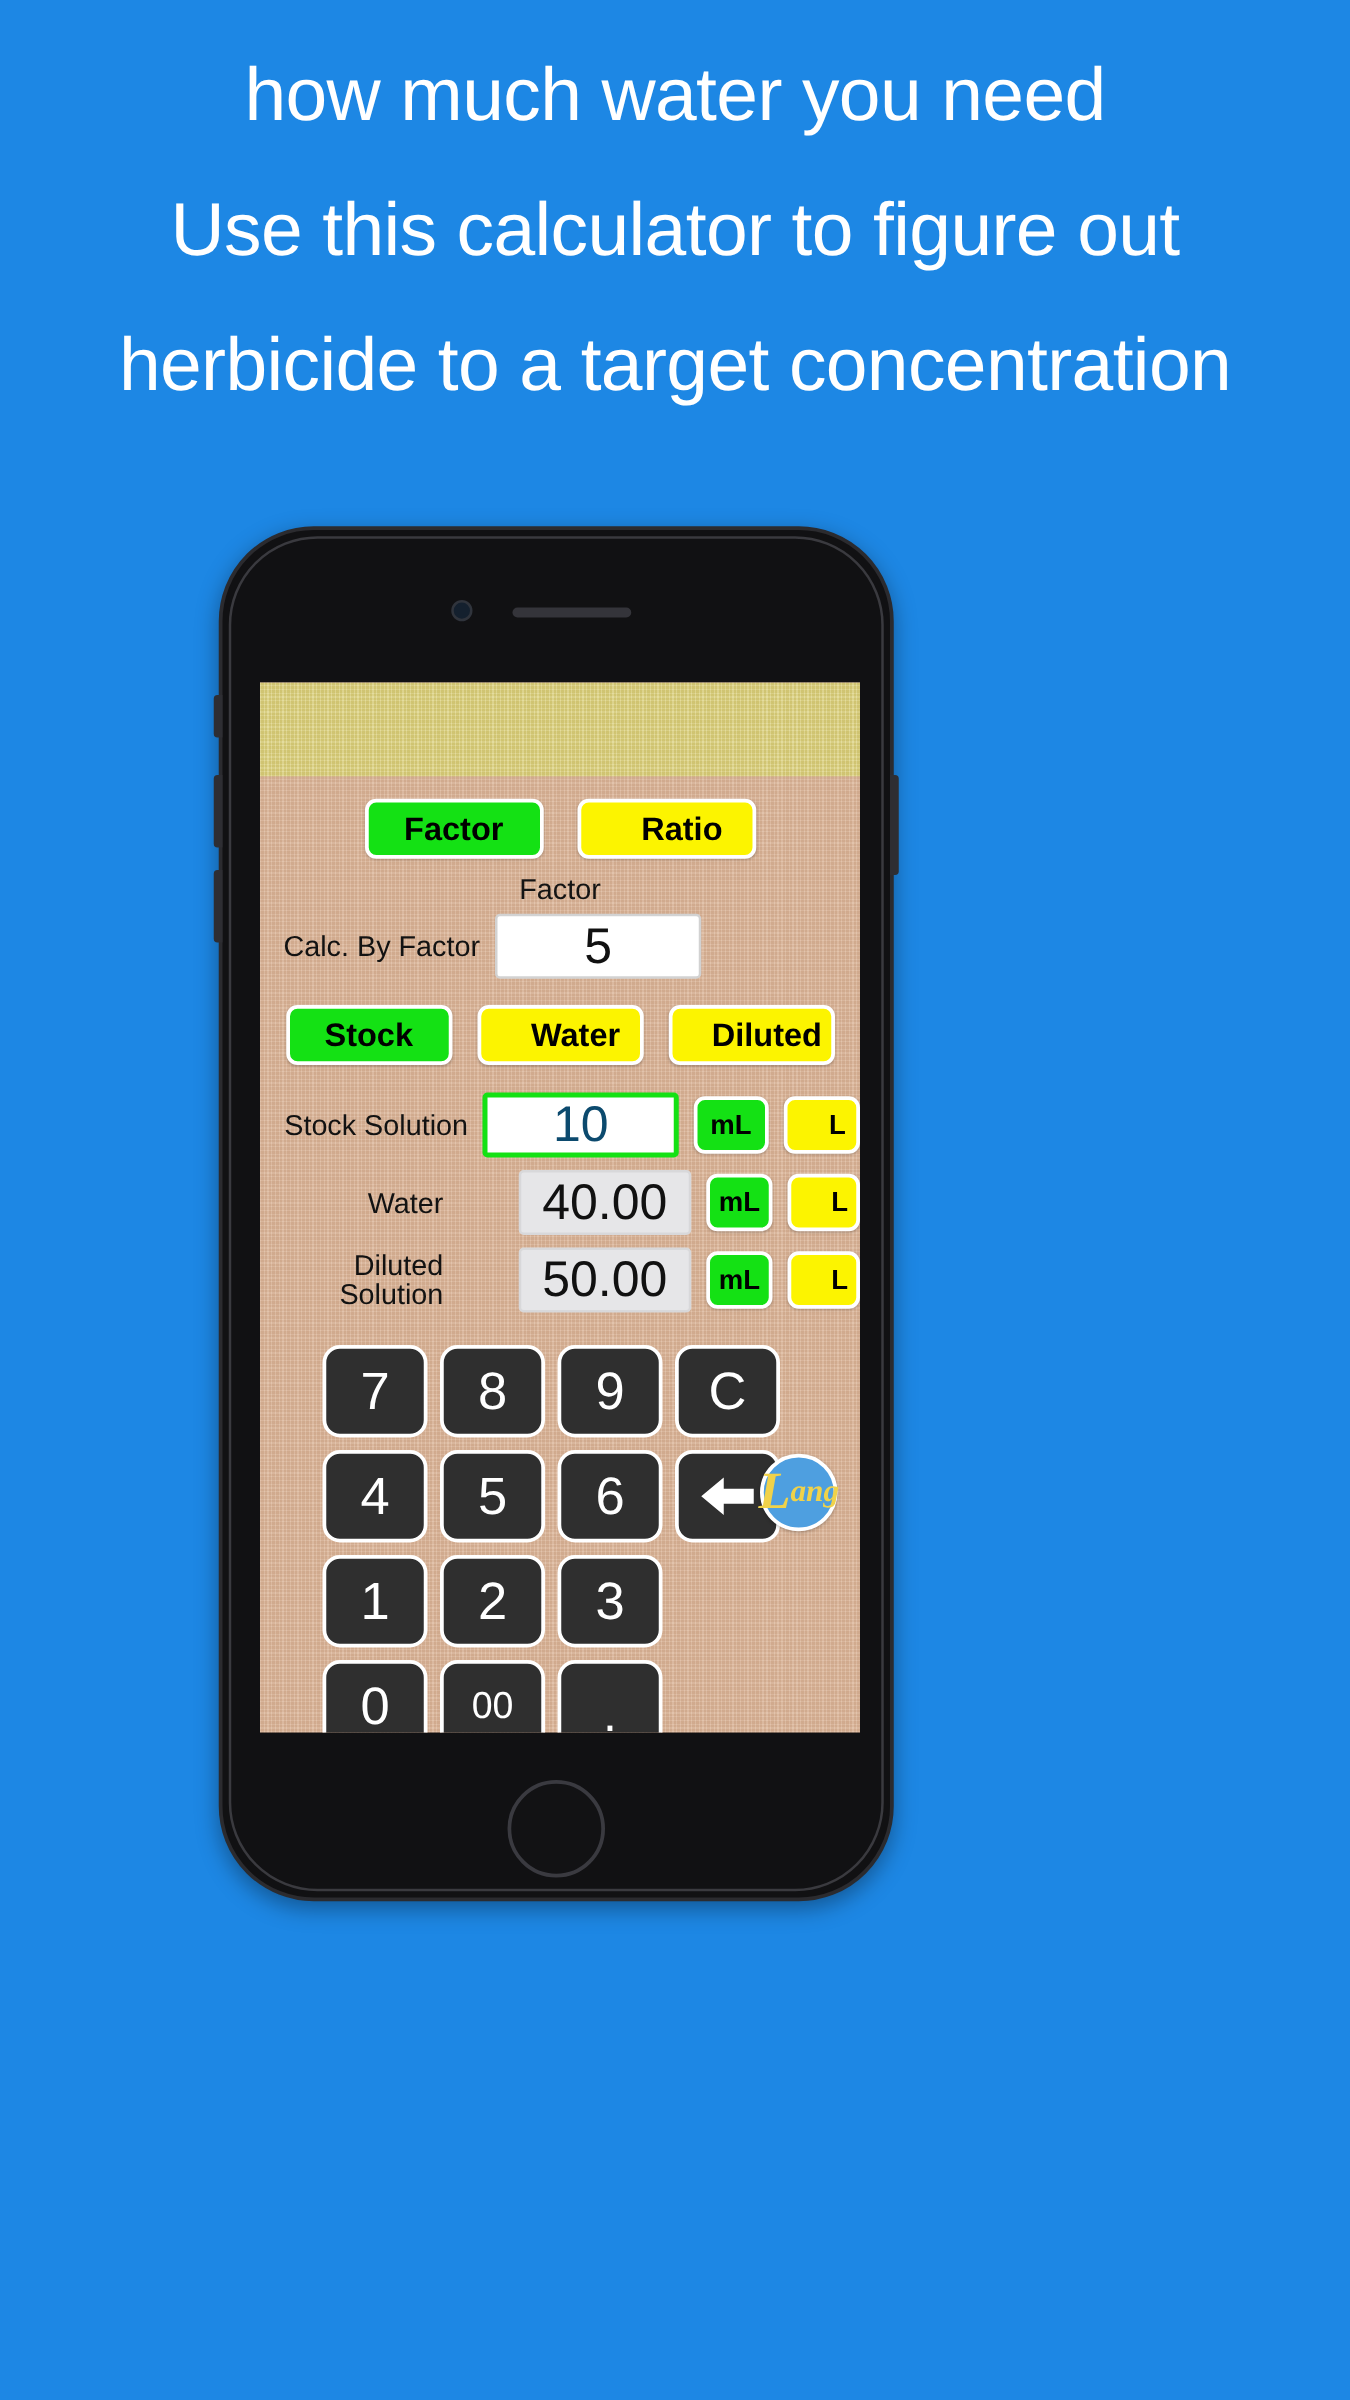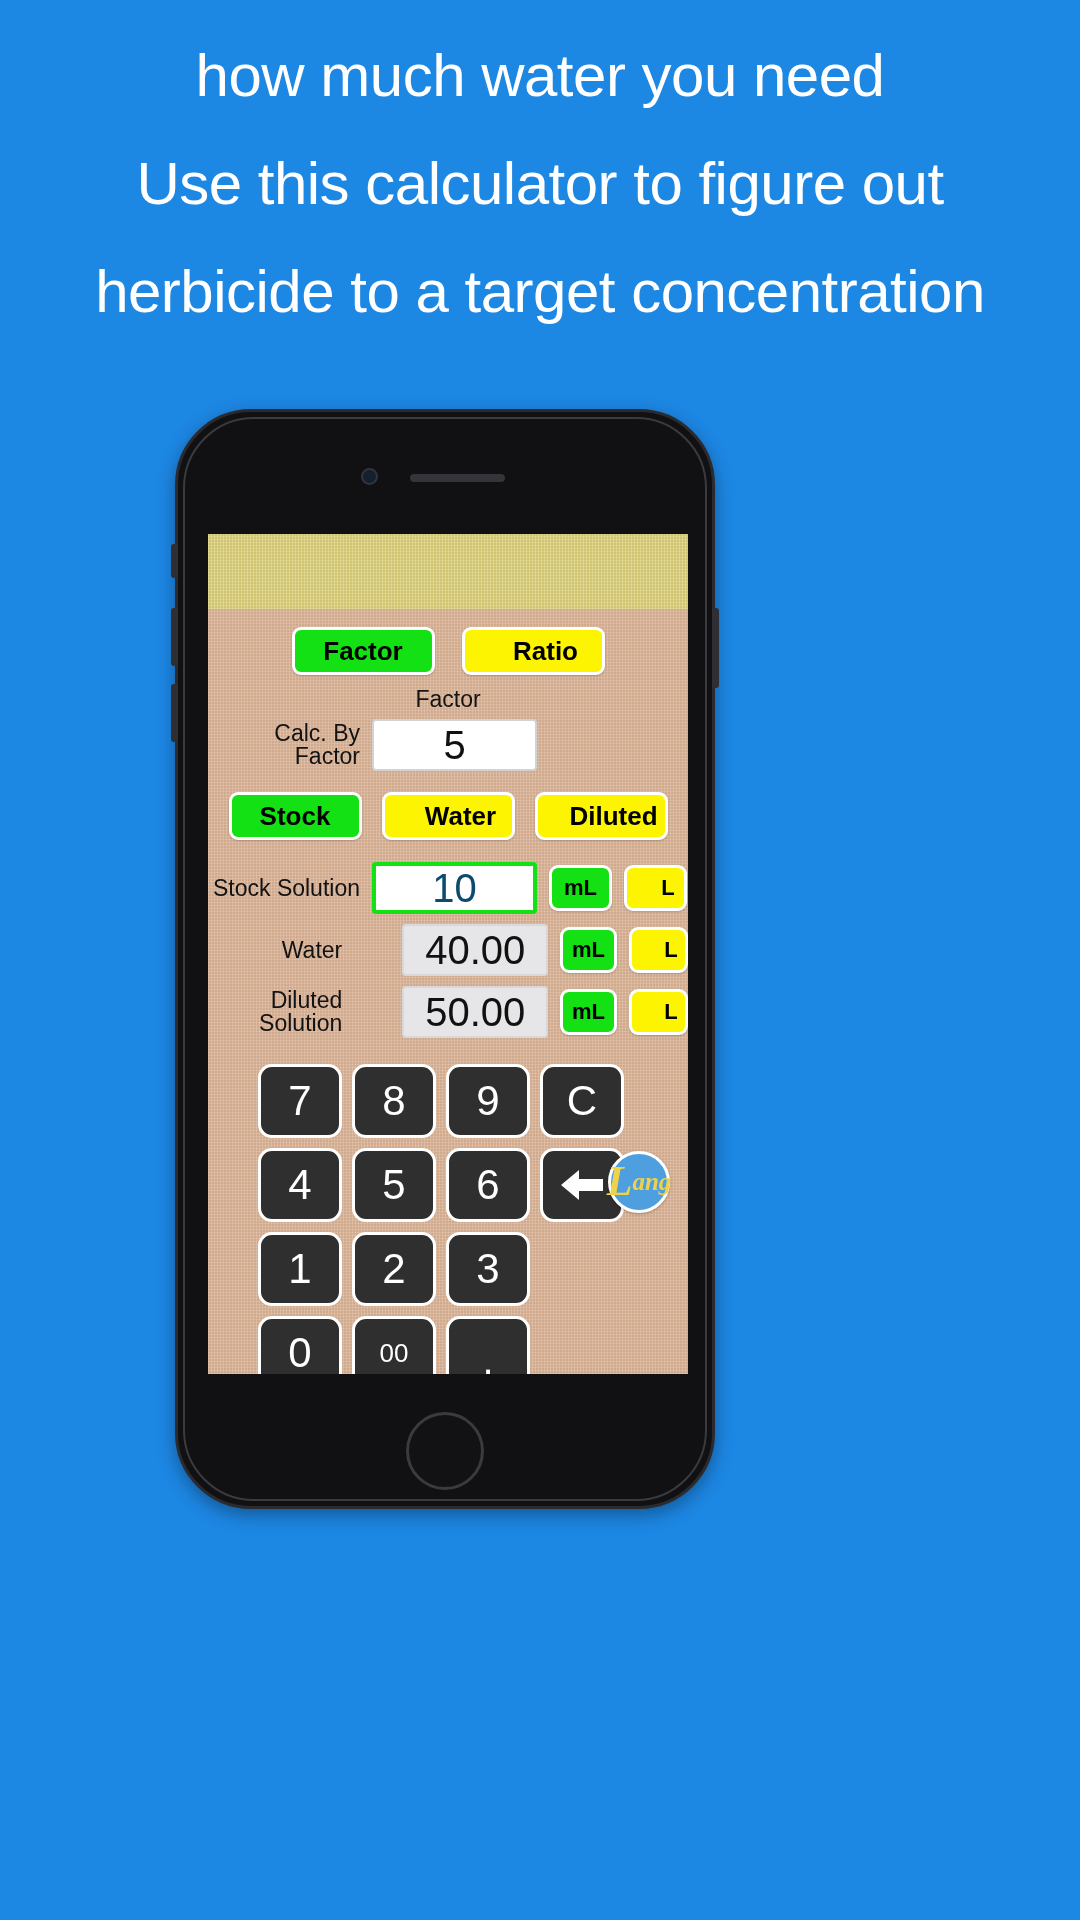--- a/index.html
+++ b/index.html
@@ -16,21 +16,21 @@
     position: absolute; left: 0; top: 22px; width: 1080px;
     text-align: center; color: #ffffff;
     font-size: 60px; line-height: 108px; font-weight: 400;
     letter-spacing: -0.5px;
     font-family: "Liberation Sans", sans-serif;
   }
   .headline div { white-space: nowrap; }
 
   
   .phone {
-    position: absolute; left: 175px; top: 409px;
+    position: absolute; left: 175px; top: 421px;
     width: 540px; height: 1100px;
     background: #111113;
     border-radius: 76px;
     box-shadow: 0 6px 18px rgba(0,0,0,0.35);
     border: 3px solid #2b2b2f;
   }
   .phone-inner-edge{
     position:absolute; inset:5px; border-radius:71px;
     border:2px solid #3a3a3f; pointer-events:none;
   }
@@ -99,21 +99,21 @@
     position: absolute; top: 152px; left: 0; width: 100%;
     text-align: center; font-size: 23px; color: #141414;
   }
 
   
   .frow {
     position: absolute; left: 0; width: 100%;
     display: flex; align-items: center;
   }
   .flabel {
-    width: 164px; text-align: right; padding-right: 12px;
+    width: 188px; text-align: right; padding-right: 12px;
     font-size: 23px; color: #121212; line-height: 1;
   }
   .fbox {
     width: 165px; height: 52px;
     display: flex; align-items: center; justify-content: center;
     font-size: 40px; color: #111; background: #fff;
     border: 2px solid #d2d2d2; border-radius: 4px;
   }
   .fbox.active  { border: 4px solid #14e114; background: #fff; color: #0c4a6e; }
   .fbox.readonly{ background: #e6e6e8; border: 2px solid #d8d8da; color: #111; margin-left: 48px; }
@@ -139,21 +139,21 @@
     display: grid; grid-template-columns: repeat(4, 84px);
     grid-auto-rows: 74px; gap: 10px;
   }
   .key {
     background: #2f2f2f; color: #fff; border-radius: 14px;
     display: flex; align-items: center; justify-content: center;
     font-size: 42px; font-weight: 400;
     border: 3px solid #ffffff;
     font-family: "Liberation Sans", sans-serif;
   }
-  .key.small { font-size: 26px; }
+  .key.small { font-size: 30px; }
   .key.dot   { font-size: 40px; align-items: flex-end; padding-bottom: 4px; }
   .key.blank { background: transparent; border-color: transparent; }
   .key svg { width: 46px; height: 34px; }
 
   .lang-logo {
     position: absolute; left: 400px; top: 617px;
     width: 62px; height: 62px; border-radius: 50%;
     background: #4e9fe0; border: 3px solid #ffffff;
     display: flex; align-items: center; justify-content: center;
     color: #f0d24a; font-family: "Liberation Serif", serif;

